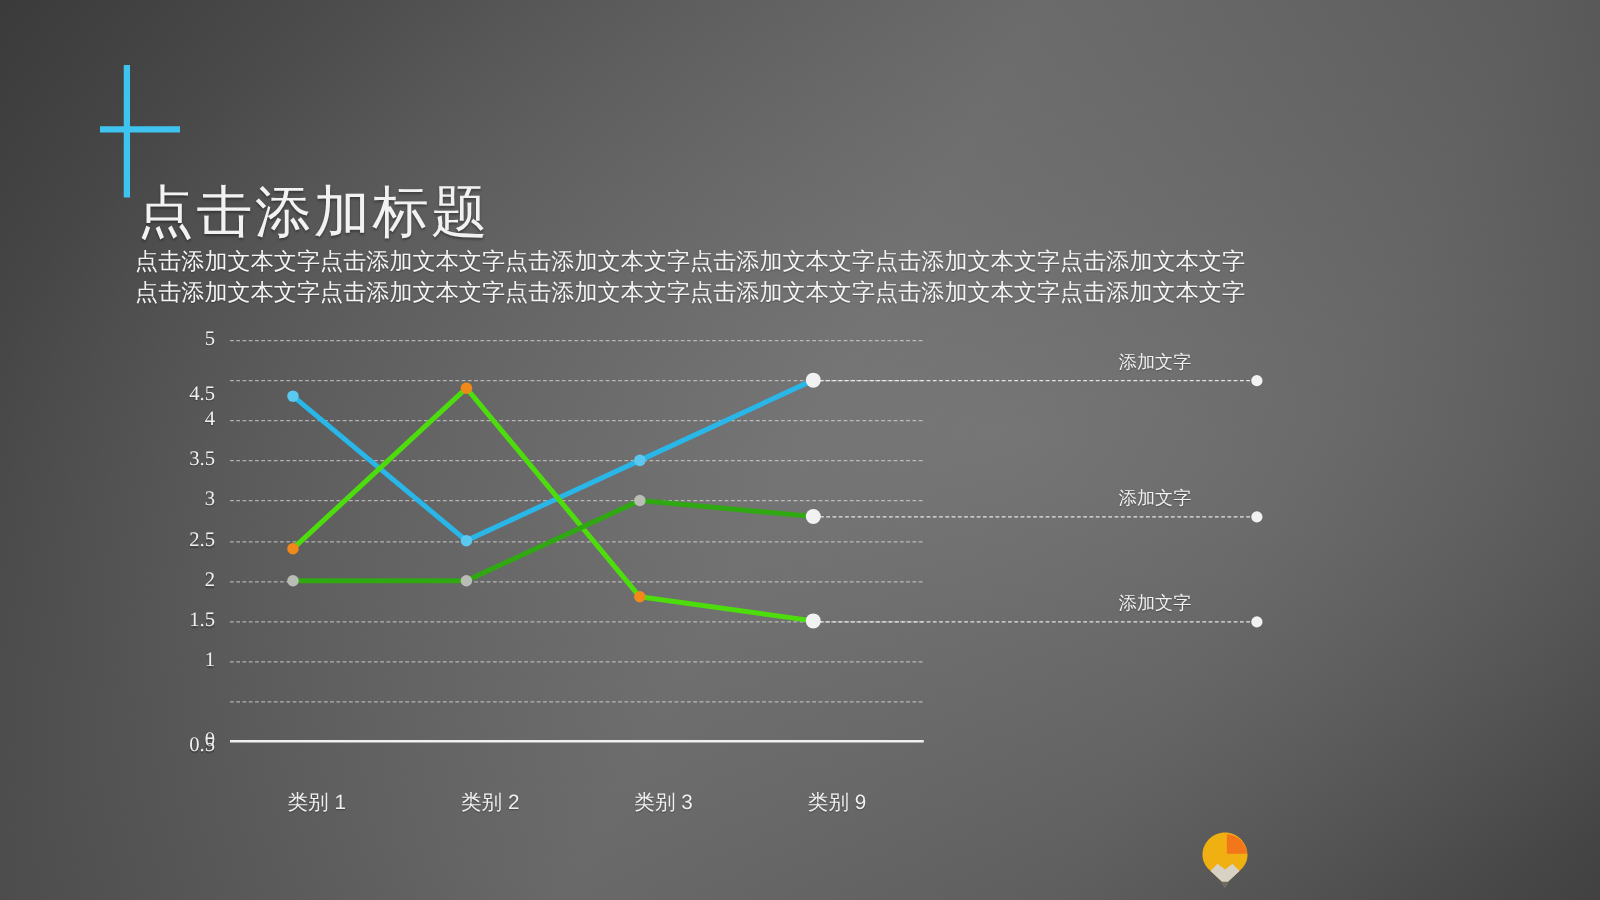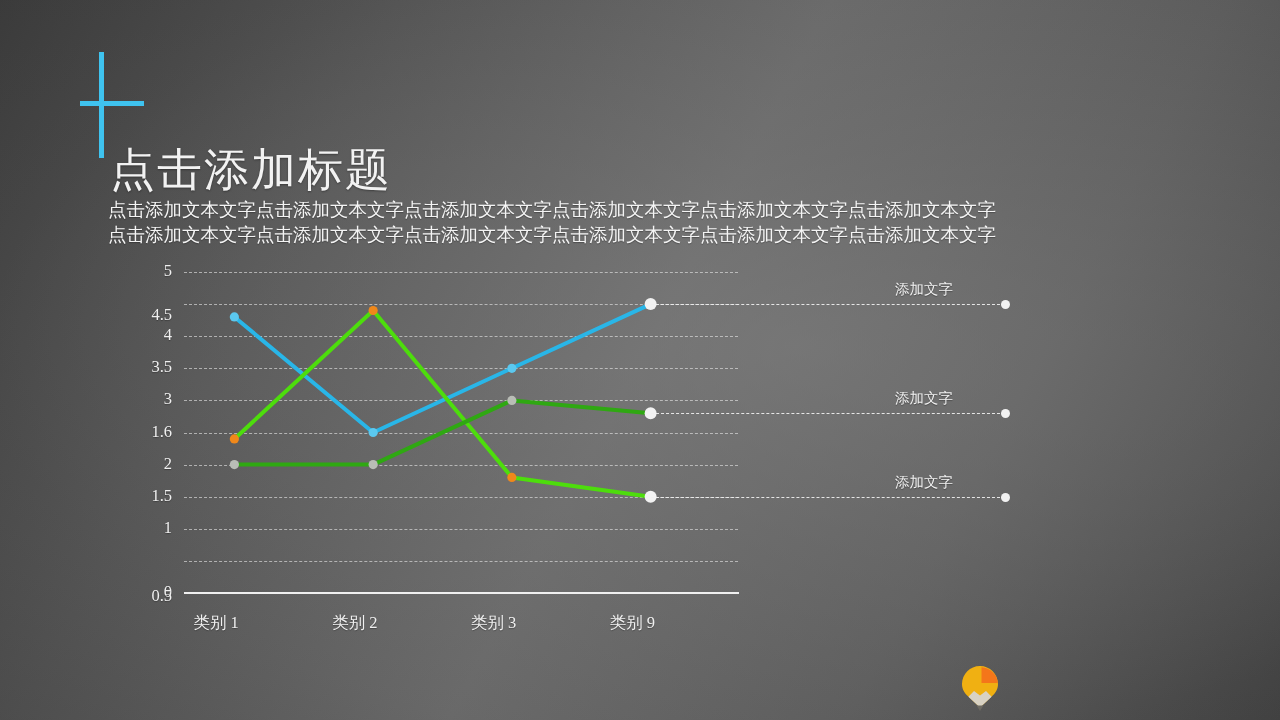--- a/index.html
+++ b/index.html
@@ -55,24 +55,25 @@
   }
   .gridline {
     position:absolute; left:184px; width:554px; height:0;
     border-top:1px dashed rgba(230,230,230,0.62);
   }
   .axisline {
     position:absolute; left:184px; width:555px; height:2px;
     background:#f0f0f0;
   }
   .xlabel {
-    position:absolute; width:120px; 
-    font-family:Liberation Serif, serif;
+    position:absolute; width:120px; text-align:center;
+    font-family:Liberation Sans, sans-serif;
     font-size:16.5px; color:#f0f0f0;
     text-shadow:0 1px 1px rgba(0,0,0,.3);
+    margin-top:19px;
   }
 
   
   .callout { position:absolute; }
   .callout .lead {
     position:absolute; height:0;
     border-top:1px dashed rgba(240,240,240,0.92);
   }
   .callout .dot {
     position:absolute; width:9px; height:9px; border-radius:50%;
@@ -125,21 +126,21 @@
         <div class="gridline" style="top: 336.2px;"></div>
         <div class="gridline" style="top: 304.1px;"></div>
         <div class="gridline" style="top: 272px;"></div>
       </div>
     <div id="ylabel-layer">
         <div class="ylabel" style="left: 130px; top: 584px;">0</div>
         <div class="ylabel" style="left: 130px; top: 551.9px; margin-top: 36px;">0.5</div>
         <div class="ylabel" style="left: 130px; top: 519.8px;">1</div>
         <div class="ylabel" style="left: 130px; top: 487.7px;">1.5</div>
         <div class="ylabel" style="left: 130px; top: 455.6px;">2</div>
-        <div class="ylabel" style="left: 130px; top: 423.5px;">1.6</div>
+        <div class="ylabel" style="left: 130px; top: 423.5px;">2.5</div>
         <div class="ylabel" style="left: 130px; top: 391.4px;">3</div>
         <div class="ylabel" style="left: 130px; top: 359.3px;">3.5</div>
         <div class="ylabel" style="left: 130px; top: 327.2px;">4</div>
         <div class="ylabel" style="left: 130px; top: 295.1px; margin-top: 12px;">4.5</div>
         <div class="ylabel" style="left: 130px; top: 263px;">5</div>
       </div>
     <div id="xlabel-layer">
         <div class="xlabel" style="left: 193.375px; top: 612px;">类别 1</div>
         <div class="xlabel" style="left: 332.125px; top: 612px;">类别 2</div>
         <div class="xlabel" style="left: 470.875px; top: 612px;">类别 3</div>

